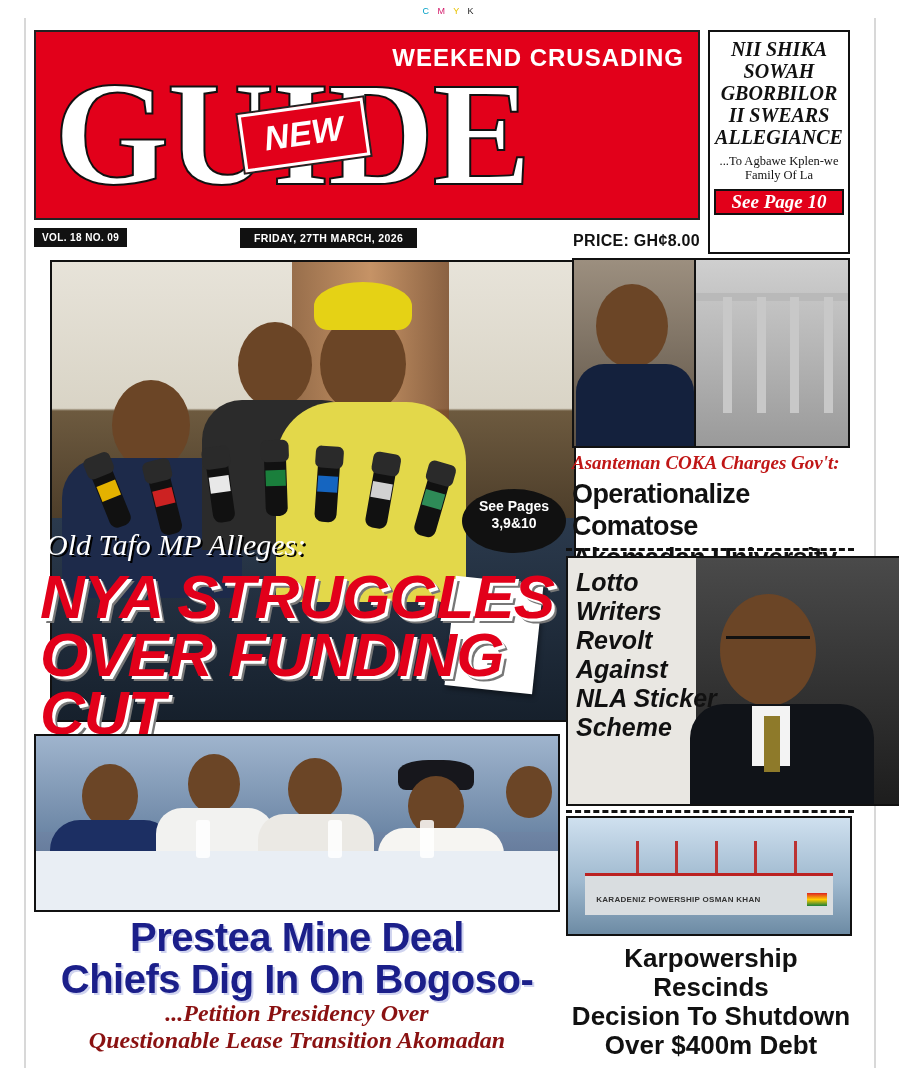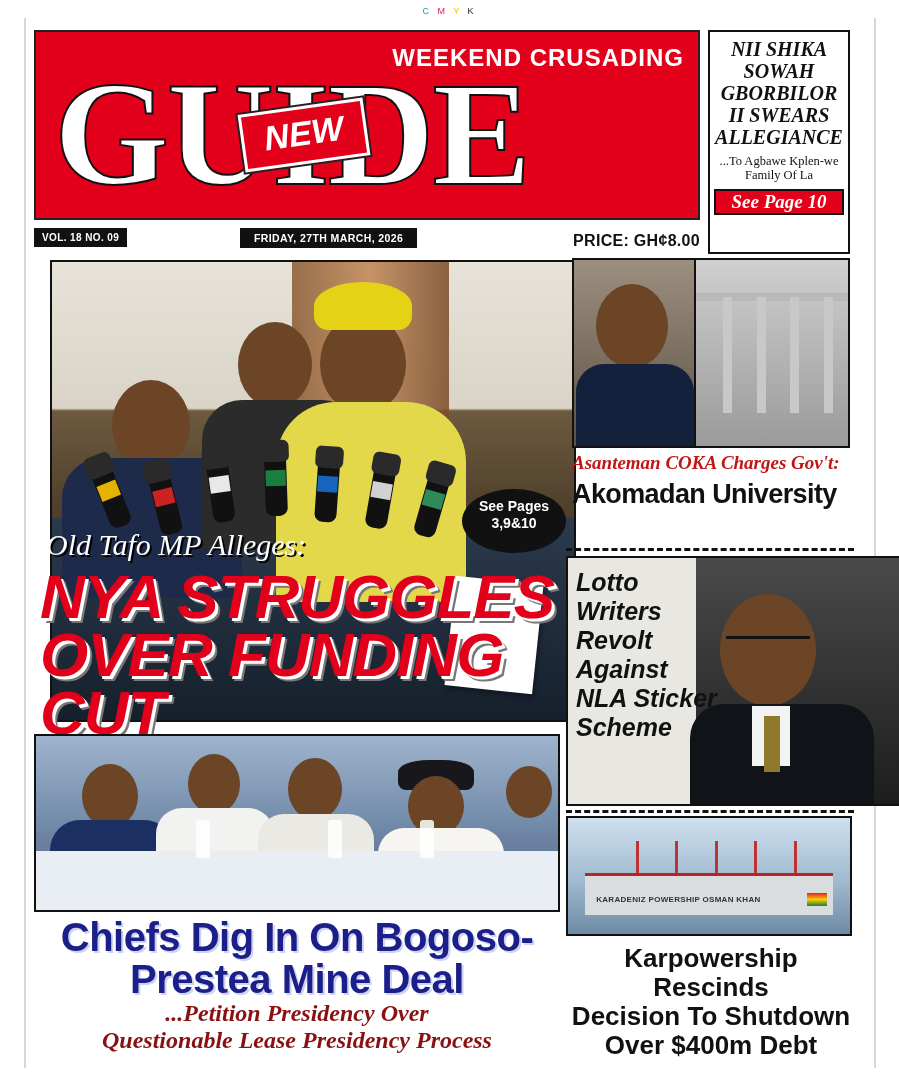--- a/index.html
+++ b/index.html
@@ -177,43 +177,44 @@
     <div class="p-head" style="left:372px;top:40px;width:56px;height:60px;"></div>
     <div class="p-body" style="left:342px;top:92px;width:126px;height:74px;background:#f6f5f2;border-radius:26px 26px 0 0;"></div>
     <div class="p-head" style="left:470px;top:30px;width:46px;height:52px;"></div>
     <div class="tablecloth"></div>
     <div class="bottle" style="left:160px;"></div>
     <div class="bottle" style="left:292px;"></div>
     <div class="bottle" style="left:384px;"></div>
   </div>
 
   <div class="chiefs-head">
+    <div>Prestea Mine Deal</div>
     <div>Chiefs Dig In On Bogoso-</div>
-    <div>Prestea Mine Deal</div>
   </div>
   <div class="chiefs-sub">
     <div>...Petition Presidency Over</div>
-    <div>Questionable Lease Presidency Process</div>
+    <div>Questionable Lease Transition Akomadan</div>
   </div>
 
   <div class="r1">
     <div class="ph-left">
       <div class="p-head" style="left:22px;top:24px;width:72px;height:84px;"></div>
       <div class="p-body" style="left:2px;top:104px;width:118px;height:86px;background:#14213d;border-radius:28px 28px 0 0;"></div>
     </div>
     <div class="ph-right">
       <div class="beam"></div>
       <div class="col" style="left:18%;"></div>
       <div class="col" style="left:40%;"></div>
       <div class="col" style="left:62%;"></div>
       <div class="col" style="left:84%;"></div>
     </div>
   </div>
   <div class="r1-kicker">Asanteman COKA Charges Gov't:</div>
   <div class="r1-head">
+    <div>Operationalize Comatose</div>
     <div>Akomadan University</div>
   </div>
 
   <div class="sep" style="left:566px;top:548px;width:288px;"></div>
 
   <div class="r2">
     <div class="photo">
       <div class="p-head" style="left:24px;top:36px;width:96px;height:112px;"></div>
       <div style="position:absolute;left:30px;top:78px;width:84px;height:16px;border-top:3px solid #111;"></div>
       <div class="p-body" style="left:-6px;top:146px;width:184px;height:110px;background:#101318;border-radius:34px 34px 0 0;"></div>

